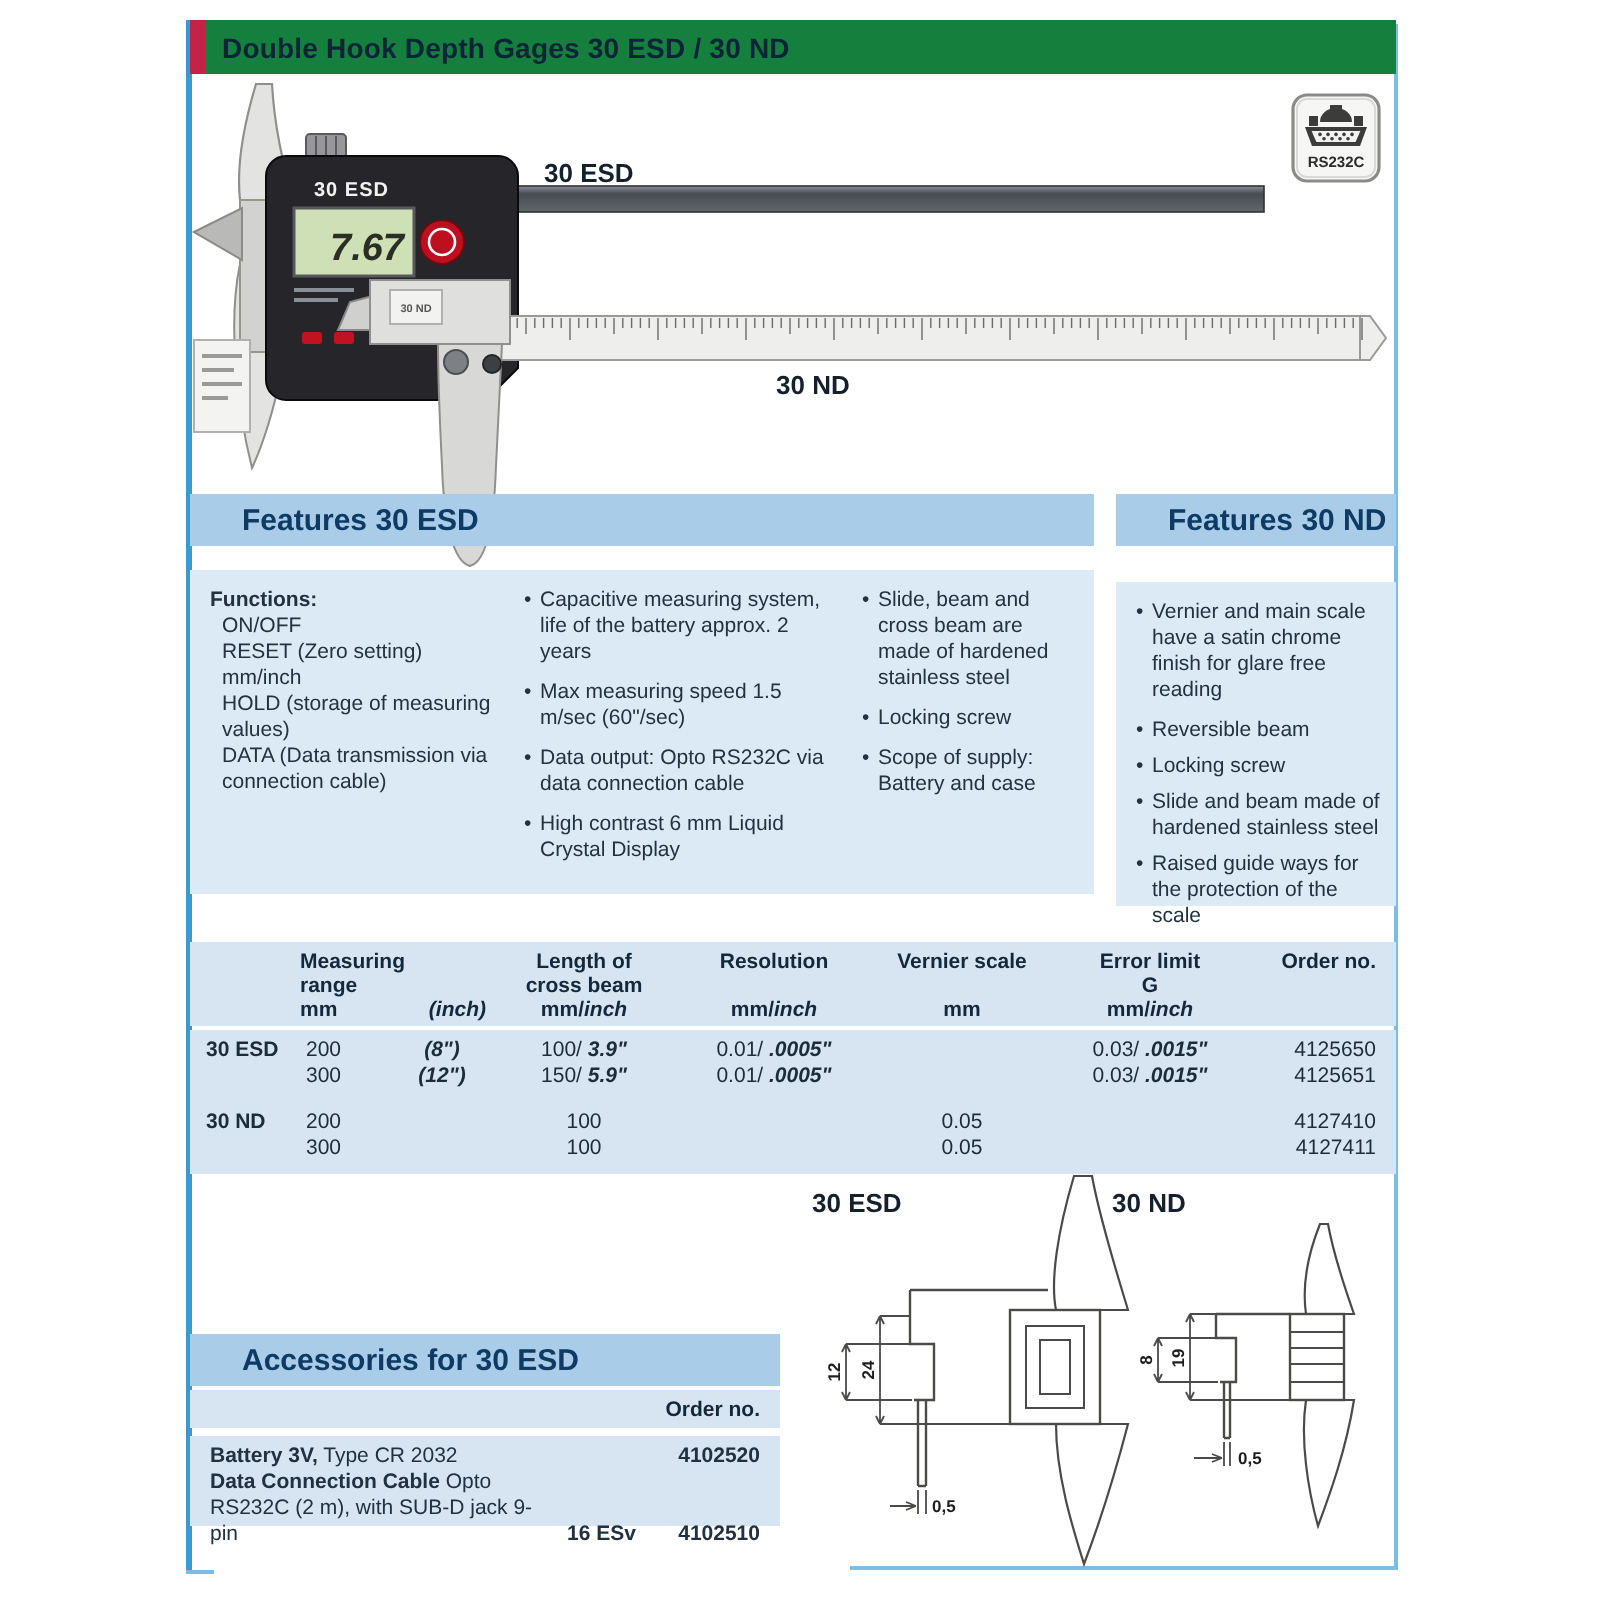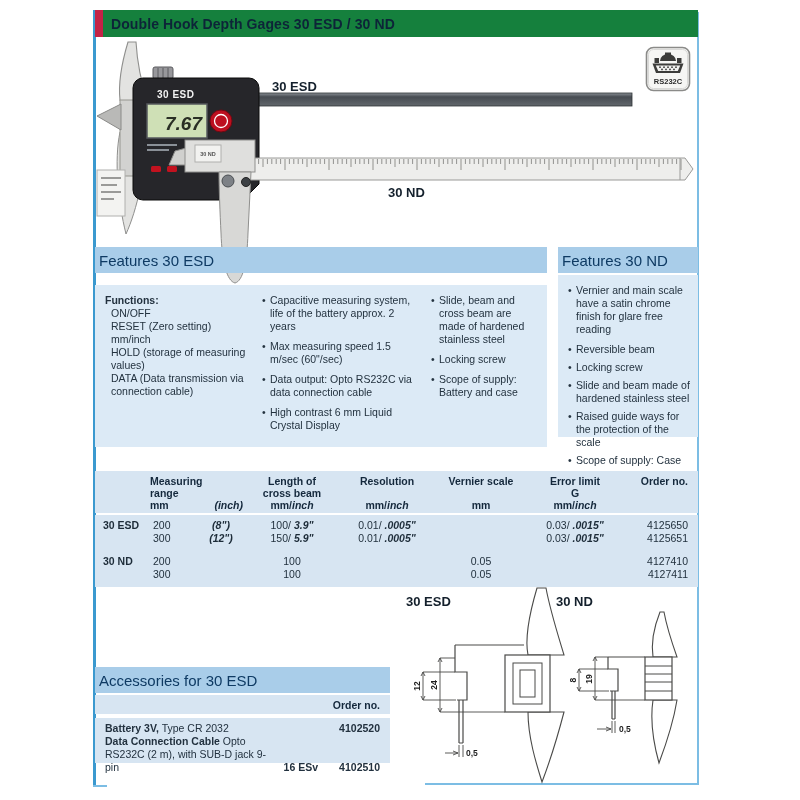--- a/index.html
+++ b/index.html
@@ -16,22 +16,22 @@
 
   
   .title-bar{left:95px;top:10px;width:603px;height:27px;background:#15803d;display:flex;align-items:center;}
   .title-accent{width:8px;height:27px;background:#c32347;flex:none;}
   .title-text{font-size:14px;font-weight:700;color:#0d2438;padding-left:8px;letter-spacing:.1px;}
 
   
   .rs232-box{left:645px;top:46px;width:46px;height:46px;}
 
   
-  .bar{background:#a9cde9;color:#0e3a63;font-weight:400;font-size:15px;
-       display:flex;align-items:center;padding-left:4px;box-sizing:border-box;}
+  .bar{background:#a9cde9;color:#0e3a63;font-weight:700;font-size:15px;
+       display:flex;align-items:center;padding-left:26px;box-sizing:border-box;}
   .panel{background:#dceaf6;box-sizing:border-box;}
 
   
   .feat{font-size:10.5px;line-height:13px;color:#23323f;}
   .fe-cols{display:flex;padding:9px 10px 0 10px;gap:11px;}
   .fcol1{width:146px;flex:none;} .fcol2{width:158px;flex:none;} .fcol3{flex:1;}
   .fn-item{padding-left:6px;}
   .bullet{position:relative;padding-left:8px;margin-bottom:7px;}
   .bullet::before{content:"\2022";position:absolute;left:0;top:0;}
 
@@ -183,21 +183,21 @@
           <div class="bullet">Slide, beam and cross beam are made of hardened stainless steel</div>
           <div class="bullet">Locking screw</div>
           <div class="bullet">Scope of supply: Battery and case</div>
         </div>
       </div>
     </div>
   </div>
 
   <div class="abs" style="left:558px;top:247px;width:140px;">
     <div class="bar" style="width:140px;height:26px;">Features 30 ND</div>
-    <div class="panel feat" style="margin-top:2px;width:140px;height:162px;padding:9px 8px 0 10px;">
+    <div class="panel feat" style="margin-top:18px;width:140px;height:162px;padding:9px 8px 0 10px;">
       <div class="bullet">Vernier and main scale have a satin chrome finish for glare free reading</div>
       <div class="bullet" style="margin-bottom:5px">Reversible beam</div>
       <div class="bullet" style="margin-bottom:5px">Locking screw</div>
       <div class="bullet" style="margin-bottom:5px">Slide and beam made of hardened stainless steel</div>
       <div class="bullet" style="margin-bottom:5px">Raised guide ways for the protection of the scale</div>
       <div class="bullet">Scope of supply: Case</div>
     </div>
   </div>
 
 

